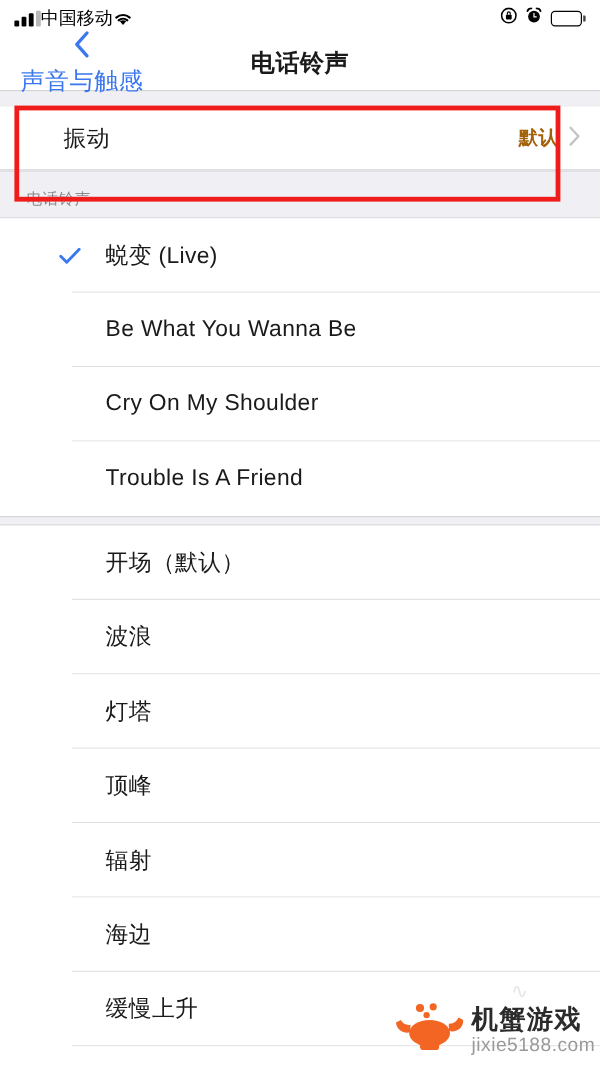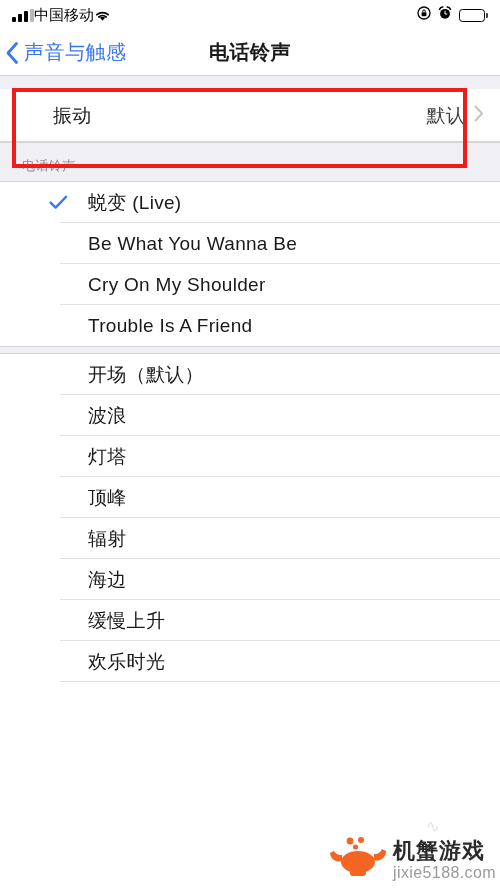--- a/index.html
+++ b/index.html
@@ -101,23 +101,24 @@
     height: 45px;
     background: #ffffff;
     border-bottom: 1px solid #d3d3d6;
     display: flex;
     align-items: center;
   }
   .back-btn {
     display: flex;
     align-items: center;
     gap: 5px;
-    padding-left: 5px;
+    padding-left: 17px;
     color: #3b78f0;
     cursor: pointer;
+    flex-direction: column;
   }
   .back-chevron {
     display: block;
   }
   .back-label {
     font-size: 20px;
     color: #3b78f0;
     letter-spacing: 0.5px;
   }
   .nav-title {
@@ -161,23 +162,24 @@
     padding-left: 28px;
   }
   .row-label {
     font-size: 19px;
     color: #1a1a1a;
     margin-left: 25px;
     letter-spacing: 0.3px;
   }
   .row-value {
     margin-left: auto;
-    font-size: 19px;
-    color: #404040;
+    font-size: 16px;
+    color: #a16207;
     letter-spacing: 0.3px;
+    font-weight: bold;
   }
   .row-chevron {
     margin-left: 9px;
     margin-right: 16px;
     display: block;
   }
   
   .row.sep::after {
     content: "";
     position: absolute;
@@ -191,21 +193,21 @@
   .row.sep-full::after {
     content: "";
     position: absolute;
     left: 0;
     right: 0;
     bottom: 0;
     height: 1px;
     background: #d6d6da;
   }
   .tone-row {
-    height: 41px;
+    height: 62px;
   }
   .tone-check {
     width: 60px;
     display: flex;
     align-items: center;
     justify-content: center;
     flex: none;
   }
   .tone-label {
     font-size: 19px;

